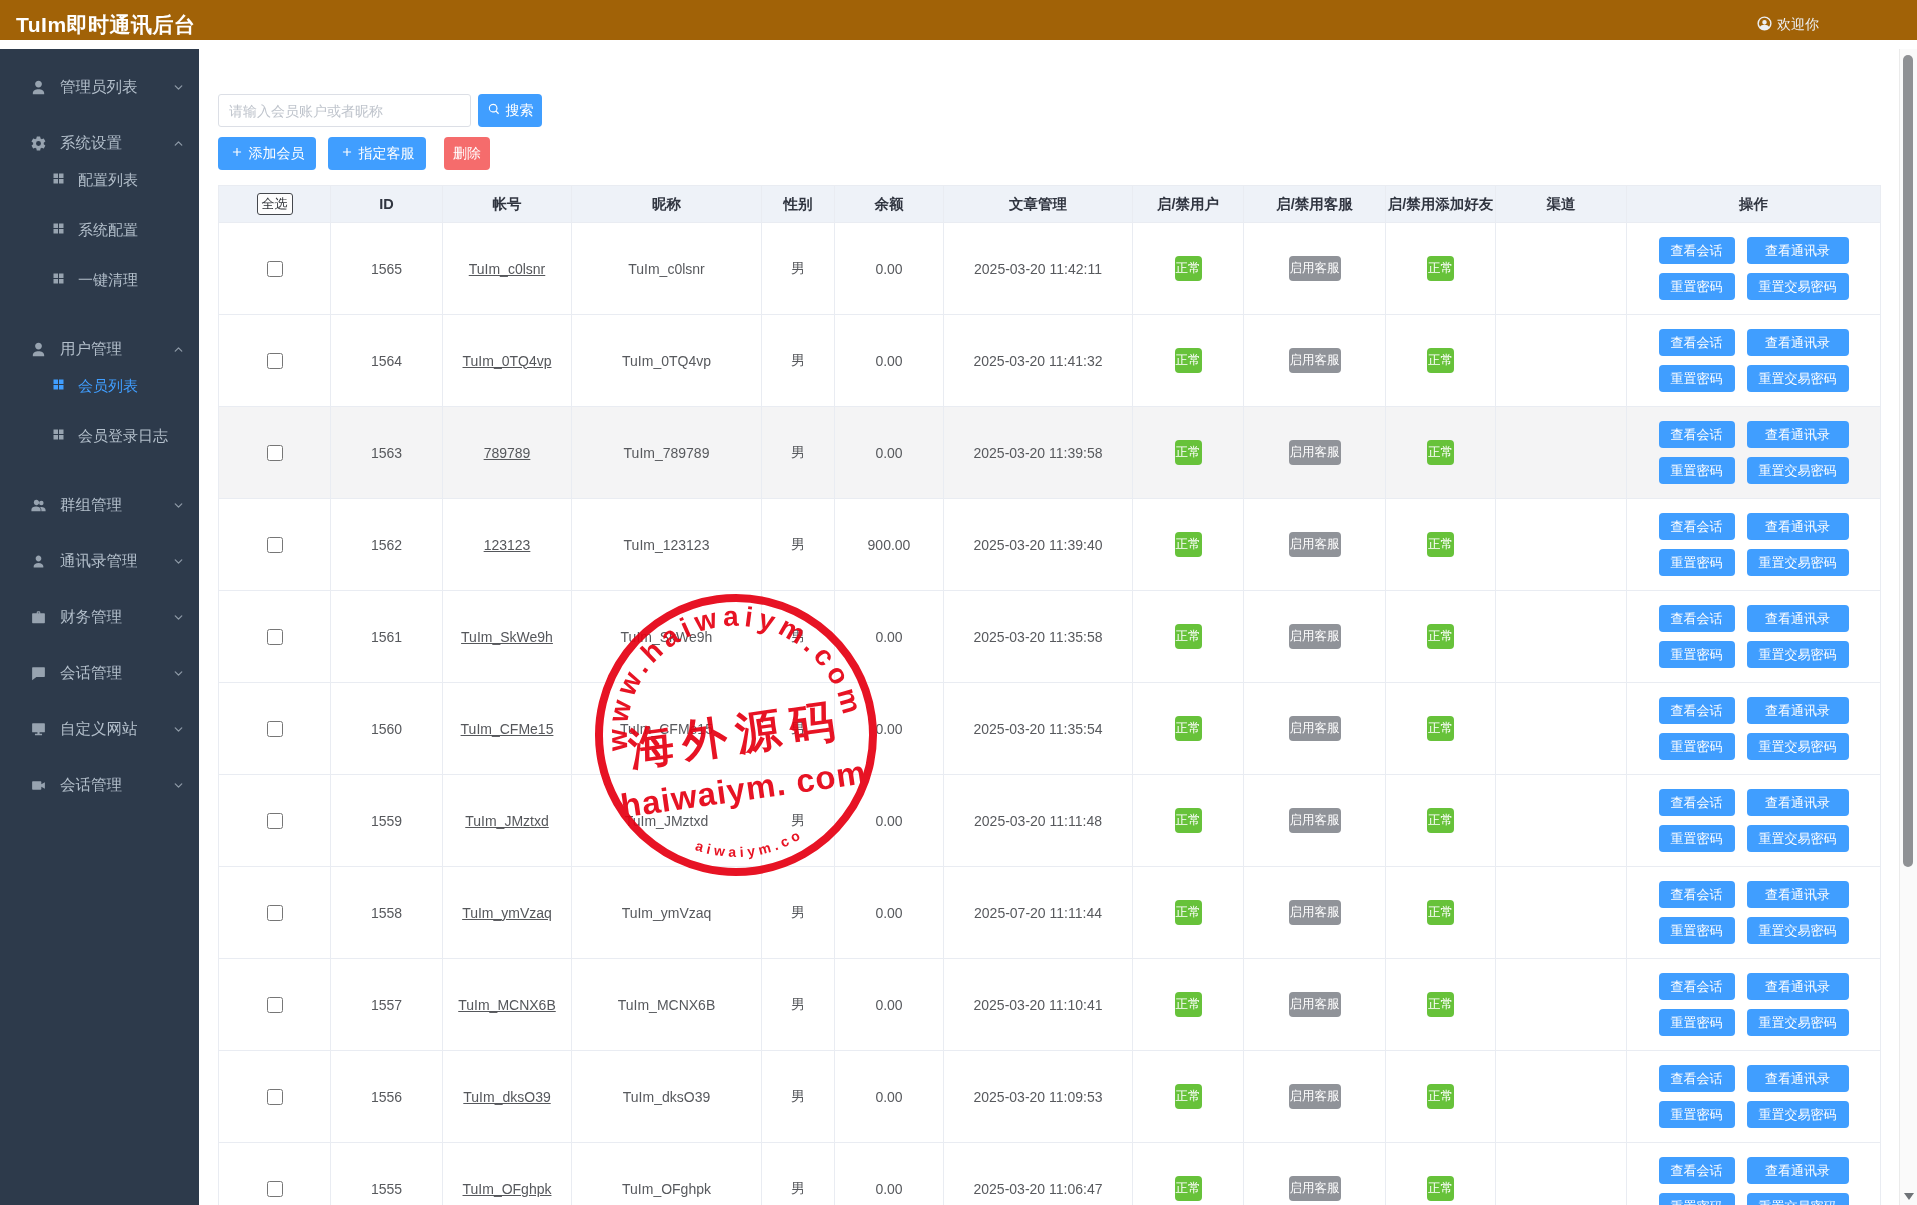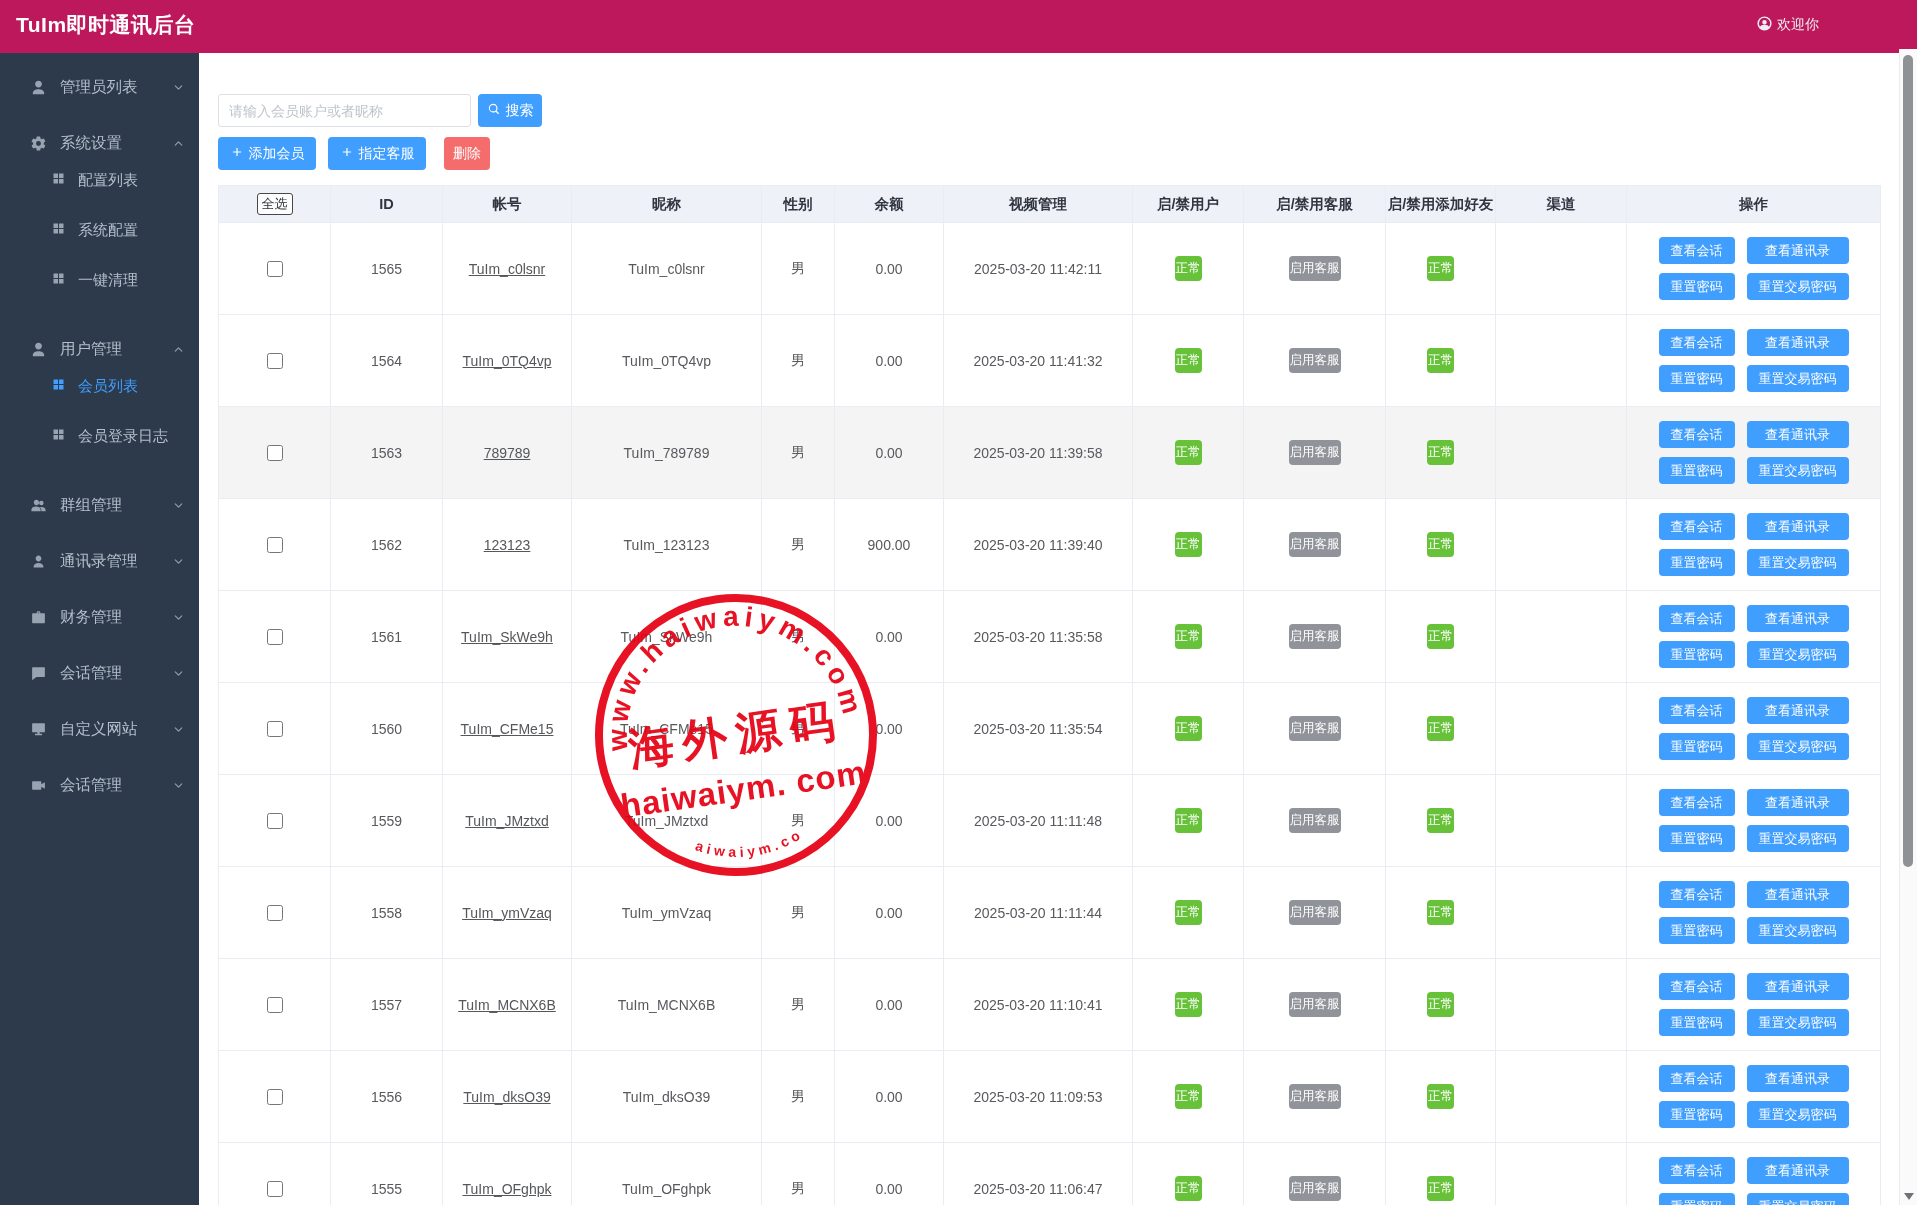--- a/index.html
+++ b/index.html
@@ -1,21 +1,21 @@
 <!DOCTYPE html>
 <html><head>
 <meta charset="utf-8">
 <style>
   html,body{margin:0;padding:0;}
   body{width:1917px;height:1205px;overflow:hidden;position:relative;background:#fff;
        font-family:"Liberation Sans",sans-serif;}
   #app{position:absolute;inset:0;width:1917px;height:1205px;}
 
   
-  .topbar{position:absolute;top:0;left:0;width:1917px;height:53px;background:#be185d;z-index:6;}
+  .topbar{position:absolute;top:0;left:0;width:1917px;height:40px;background:#a16207;z-index:6;}
   .logo{position:absolute;left:16px;top:0;line-height:49px;color:#ffffff;font-size:21px;font-weight:bold;letter-spacing:.5px;}
   .welcome{position:absolute;right:98px;top:0;height:49px;display:flex;align-items:center;gap:4px;color:#ecf0f5;font-size:14px;cursor:pointer;}
 
   
   .sidebar{position:absolute;top:49px;left:0;width:199px;height:1156px;background:#2d3a4b;box-sizing:border-box;padding-top:10px;z-index:5;}
   .side-top{height:56px;display:flex;align-items:center;padding:0 14px 0 30px;color:#b3bfcb;font-size:15.5px;cursor:pointer;}
   .side-top .lbl{margin-left:13px;flex:1;}
   .side-sub{height:50px;display:flex;align-items:flex-start;padding-left:51px;color:#b3bfcb;font-size:15px;cursor:pointer;}
   .side-sub .lbl{margin-left:12px;}
   .side-sub.active{color:#409eff;}
@@ -228,21 +228,21 @@
         <thead>
           <tr>
             <th>
               <span class="select-all">全选</span>
             </th>
             <th>ID</th>
             <th>帐号</th>
             <th>昵称</th>
             <th>性别</th>
             <th>余额</th>
-            <th>视频管理</th>
+            <th>文章管理</th>
             <th>启/禁用户</th>
             <th>启/禁用客服</th>
             <th>启/禁用添加好友</th>
             <th>渠道</th>
             <th>操作</th>
           </tr>
         </thead>
         <tbody id="tbody">
             <tr>
               <td><input type="checkbox" class="cb" style=""></td>
@@ -391,21 +391,21 @@
                 </div>
               </td>
             </tr>
             <tr>
               <td><input type="checkbox" class="cb" style=""></td>
               <td>1558</td>
               <td><span class="acct-link">TuIm_ymVzaq</span></td>
               <td>TuIm_ymVzaq</td>
               <td>男</td>
               <td>0.00</td>
-              <td>2025-03-20 11:11:44</td>
+              <td>2025-07-20 11:11:44</td>
               <td><span class="badge green">正常</span></td>
               <td><span class="badge gray">启用客服</span></td>
               <td><span class="badge green">正常</span></td>
               <td></td>
               <td>
                 <div class="acts">
                   <button class="act-btn">查看会话</button>
                   <button class="act-btn">查看通讯录</button>
                   <button class="act-btn">重置密码</button>
                   <button class="act-btn">重置交易密码</button>

